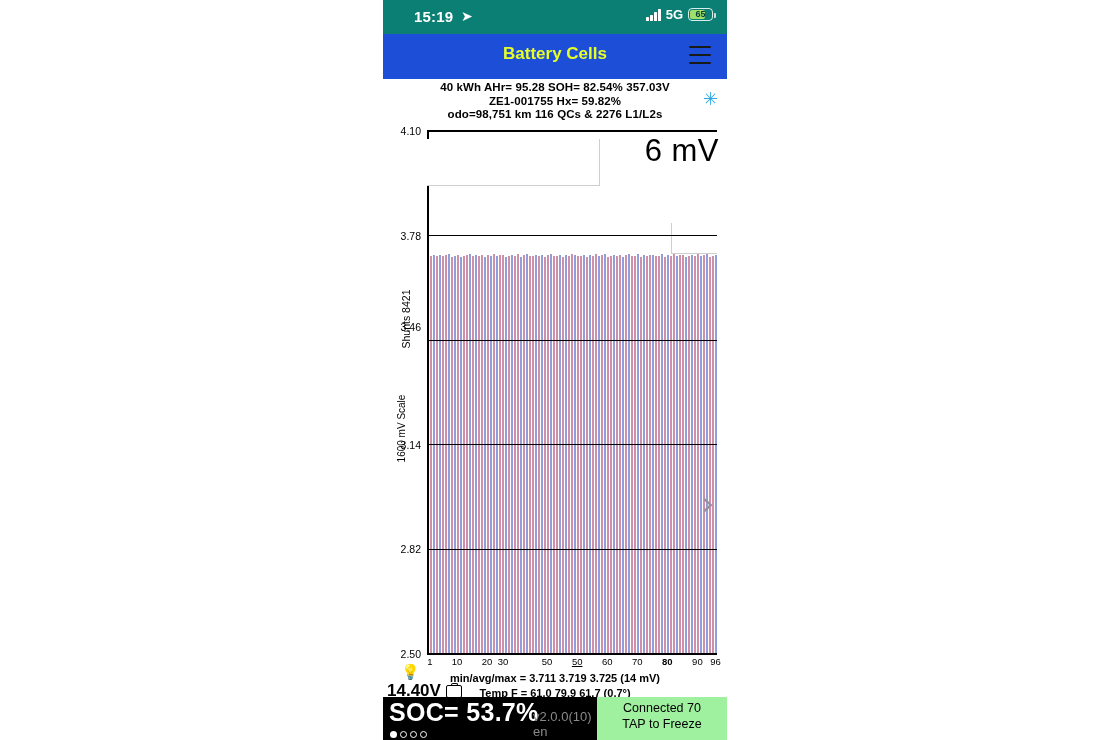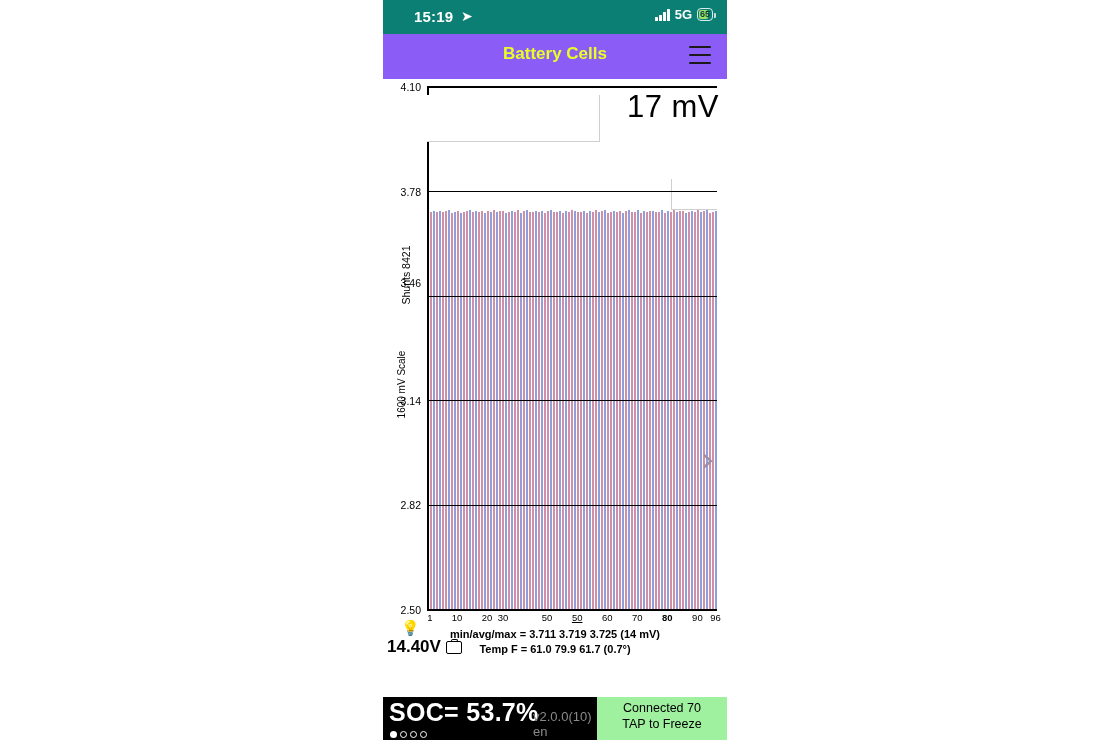--- a/index.html
+++ b/index.html
@@ -61,21 +61,21 @@
     background: #ffffff;
     border-radius: .5px;
   }
   .bars i:nth-child(1){height:4px}
   .bars i:nth-child(2){height:6px}
   .bars i:nth-child(3){height:9px}
   .bars i:nth-child(4){height:12px}
   .sb-net { font-size: 13px; font-weight: bold; }
   .batt {
     position: relative;
-    width: 16px; height: 13px;
+    width: 25px; height: 13px;
     border: 1.4px solid rgba(255,255,255,.85);
     border-radius: 4px;
     box-sizing: border-box;
   }
   .batt:after {
     content: "";
     position: absolute;
     right: -4px; top: 4px;
     width: 2px; height: 5px;
     background: rgba(255,255,255,.75);
@@ -94,21 +94,21 @@
     font-size: 9px;
     color: #0b3d38;
     text-align: center;
     line-height: 10.5px;
     font-weight: bold;
   }
   
   .titlebar {
     position: relative;
     height: 45px;
-    background: #8b5cf6;
+    background: #1d4ed8;
   }
   .app-title {
     position: absolute;
     left: 0; right: 0;
     top: 10px;
     text-align: center;
     color: #e8ff27;
     font-size: 17px;
     font-weight: bold;
   }
@@ -412,20 +412,26 @@
 
   <div class="titlebar">
     <div class="app-title">Battery Cells</div>
     <div class="hamburger">
       <span></span>
         <span></span>
         <span></span>
     </div>
   </div>
 
+  <div class="infohdr">
+    <div class="infoline">40 kWh  AHr= 95.28  SOH= 82.54%   357.03V</div>
+    <div class="infoline">ZE1-001755   Hx= 59.82%</div>
+    <div class="infoline l3">odo=98,751 km 116 QCs &amp; 2276 L1/L2s</div>
+    <div class="star">✳</div>
+  </div>
 
   <div class="chartwrap">
     <div class="ylabel-scale">1600 mV Scale</div>
     <div class="ylabel-shunts">Shunts 8421</div>
 
     <div class="axisline-y"></div>
 
     <div class="plot" id="plot">
       <div class="whitebox1"></div>
       <div class="whitebox2"></div>
@@ -540,21 +546,21 @@
       </div>
     <div id="yticklayer">
         <div class="ytick" style="top: 525px;">2.50</div>
         <div class="ytick" style="top: 420.4px;">2.82</div>
         <div class="ytick" style="top: 315.8px;">3.14</div>
         <div class="ytick" style="top: 198px;">3.46</div>
         <div class="ytick" style="top: 106.6px;">3.78</div>
         <div class="ytick" style="top: 2px;">4.10</div>
       </div>
 
-    <div class="bigval">17 mV</div>
+    <div class="bigval">6 mV</div>
     <div class="chev">›</div>
 
     <div class="xticks" id="xticklayer">
         <div class="xtick" style="left: 2.93161px;">1</div>
         <div class="xtick" style="left: 29.9782px;">10</div>
         <div class="xtick" style="left: 60.0301px;">20</div>
         <div class="xtick" style="left: 76px;">30</div>
         <div class="xtick" style="left: 120.134px;">50</div>
         <div class="xtick" style="left: 150.185px; text-decoration: underline;">50</div>
         <div class="xtick" style="left: 180.237px;">60</div>

